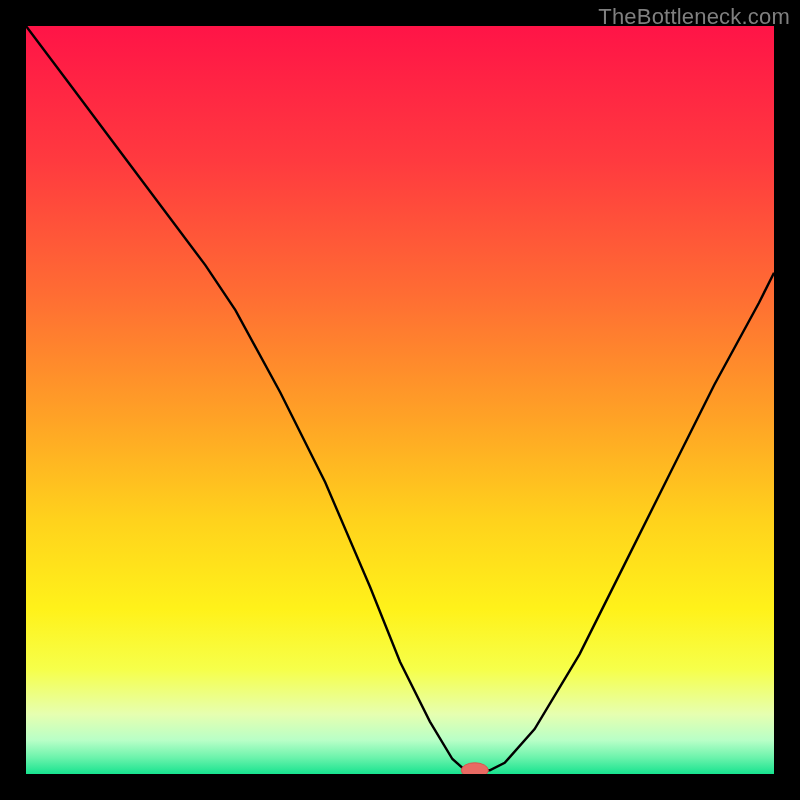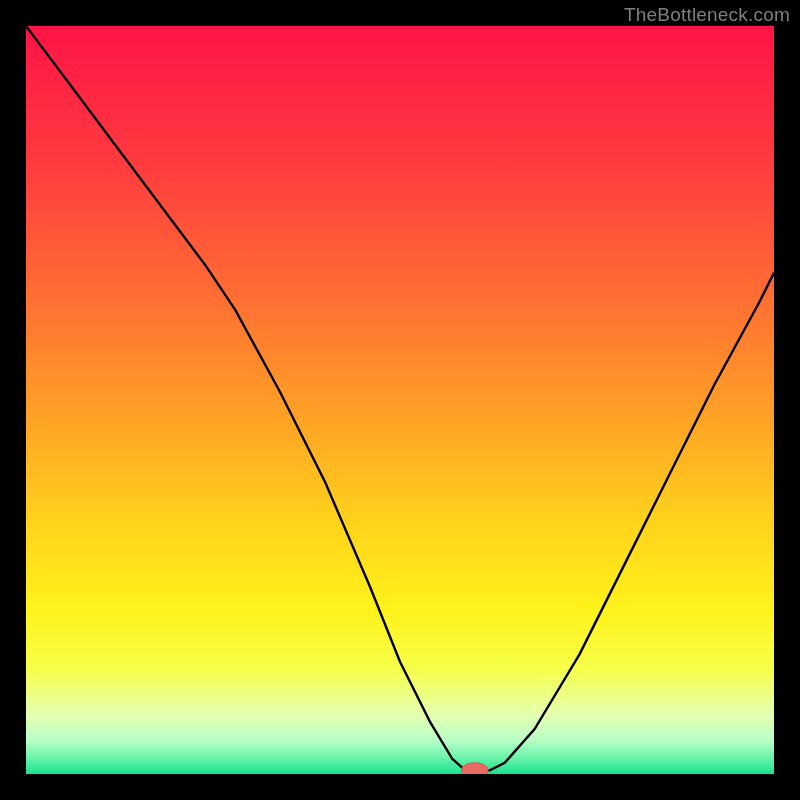--- a/index.html
+++ b/index.html
@@ -25,21 +25,21 @@
     top: 26px;
     width: 748px;
     height: 748px;
     overflow: hidden;
   }
   .watermark {
     position: absolute;
     top: 4px;
     right: 10px;
     color: #7f7f7f;
-    font-size: 19px;
+    font-size: 22px;
     font-weight: 500;
     letter-spacing: 0.2px;
   }
   svg { display: block; }
 </style>
 </head>
 <body>
 
 <div class="frame">
 

